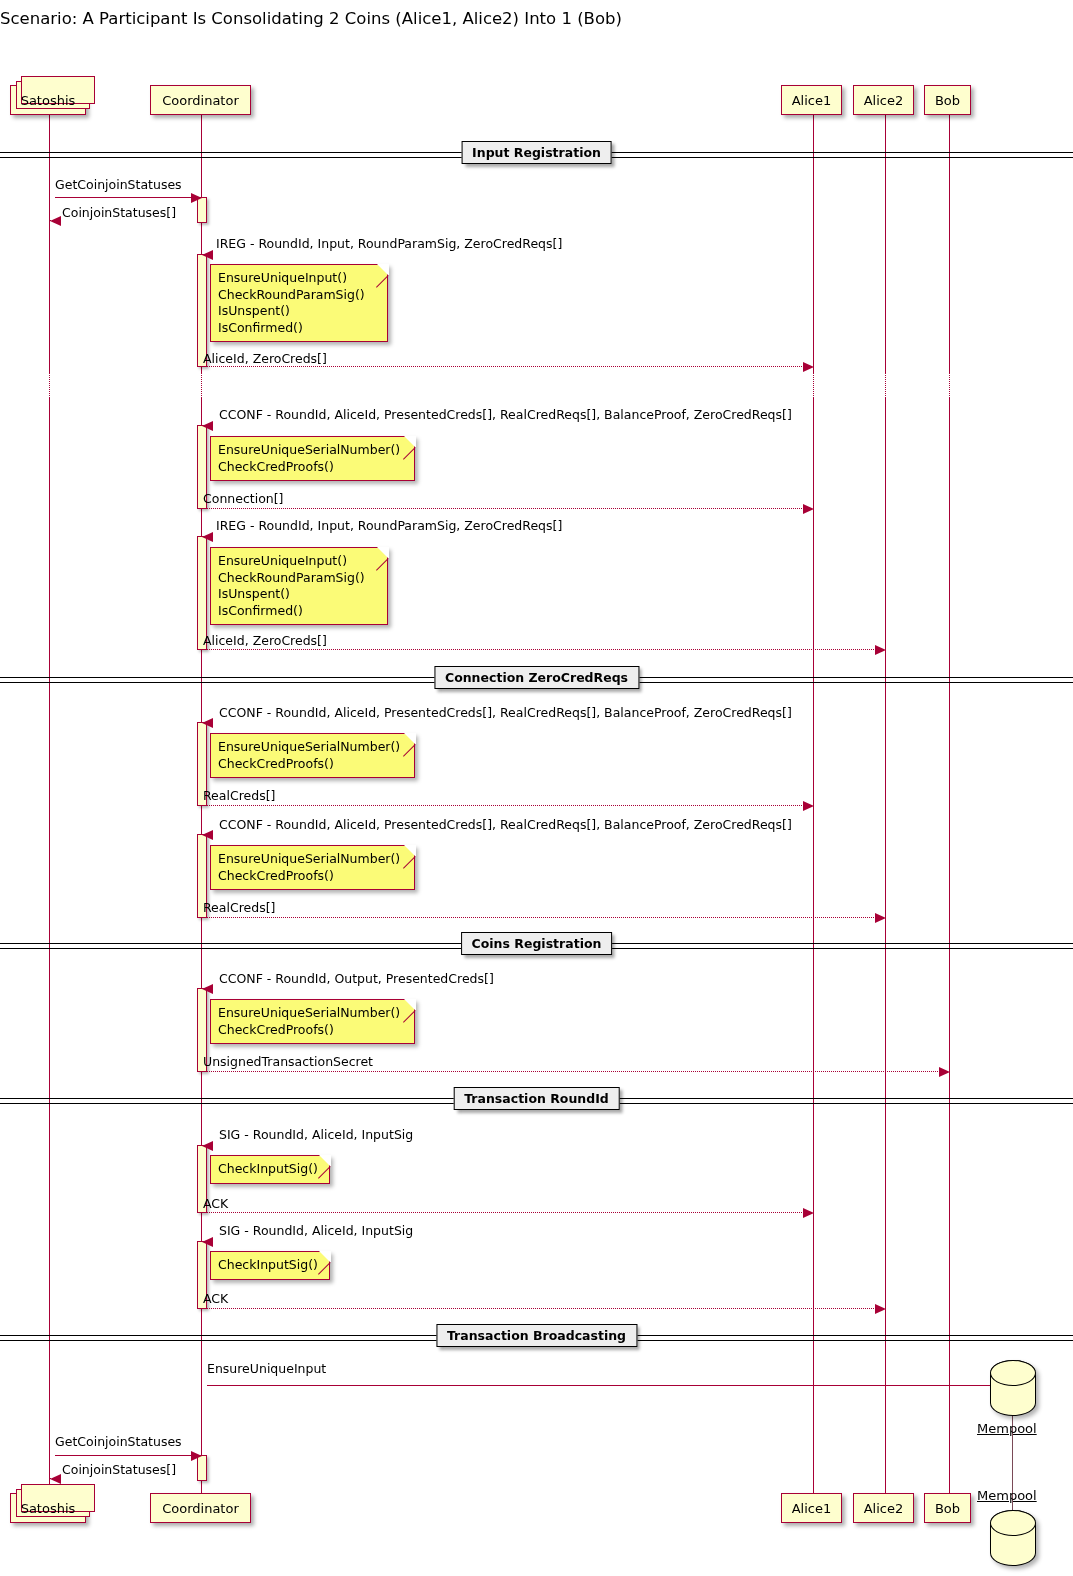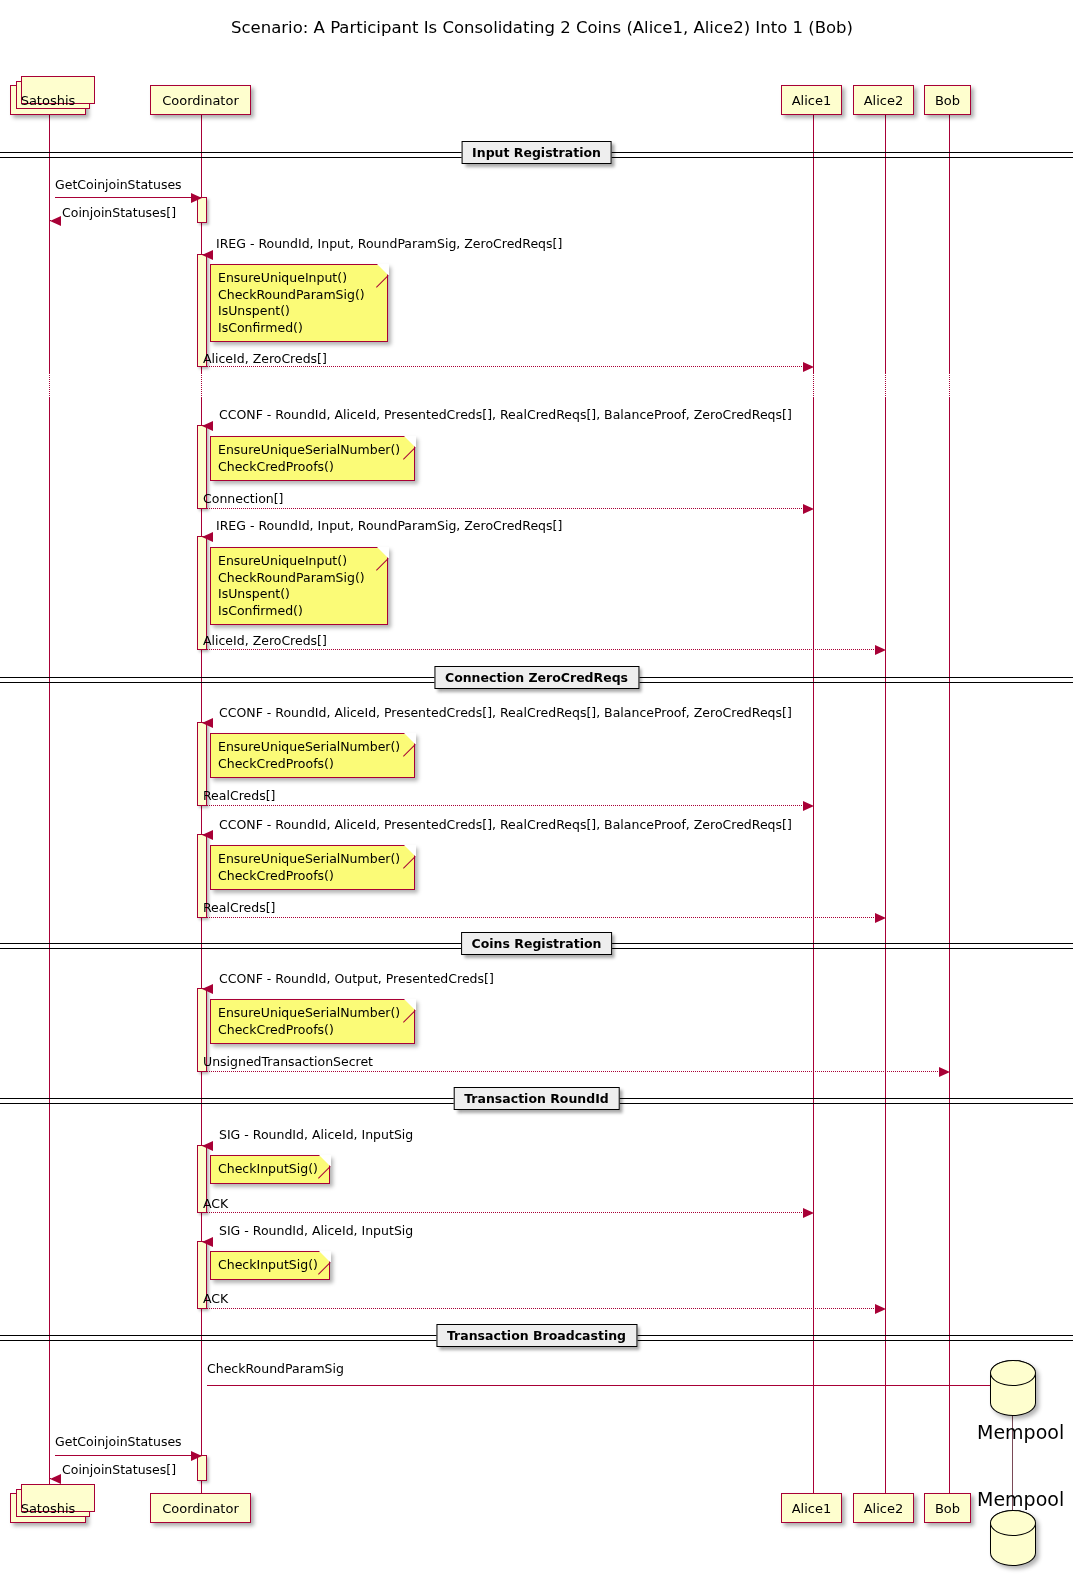--- a/index.html
+++ b/index.html
@@ -11,22 +11,22 @@
     font-family: "DejaVu Sans", sans-serif;
     position: relative;
     overflow: hidden;
   }
   #canvas {
     position: absolute; left: 0; top: 0;
     width: 1073px; height: 1576px;
   }
   .title {
     position: absolute;
-    top: 18px; left: 0; width: 853px;
-    text-align: right;
+    top: 9px; left: 0; width: 853px;
+    text-align: left;
     font-size: 16.5px;
     color: #000;
     font-family: "DejaVu Sans", sans-serif;
     white-space: nowrap;
   }
 
   
   .lifeline {
     position: absolute;
     width: 0;
@@ -88,24 +88,25 @@
     position: absolute;
     left: -1.5px; top: -1.5px;
     width: 46px; height: 26px;
     box-sizing: border-box;
     border: 1.5px solid #000000;
     border-radius: 23px / 13px;
     background: #FEFECE;
   }
   .dblabel {
     position: absolute;
-    font-size: 19px;
+    font-size: 13px;
     color: #000;
     white-space: nowrap;
     z-index: 6;
+    text-decoration: underline;
   }
 
   
   .act {
     position: absolute;
     box-sizing: border-box;
     width: 10px;
     background: #FEFECE;
     border: 1.5px solid #A80036;
     z-index: 3;
@@ -320,21 +321,21 @@
       <div class="arrowhead right" style="top: 1207.5px; left: 803px;"></div>
       <div class="msglabel" style="left: 203px; top: 1196px;">ACK</div>
       <div class="msg" style="left: 202px; top: 1241px; width: 5px;"></div>
       <div class="arrowhead left" style="top: 1236.5px; left: 202px;"></div>
       <div class="msglabel" style="left: 219px; top: 1223px;">SIG - RoundId, AliceId, InputSig</div>
       <div class="msg dashed" style="left: 207px; top: 1308px; width: 679px;"></div>
       <div class="arrowhead right" style="top: 1303.5px; left: 875px;"></div>
       <div class="msglabel" style="left: 203px; top: 1291px;">ACK</div>
       <div class="msg" style="left: 207px; top: 1385px; width: 806px;"></div>
       <div class="arrowhead right" style="top: 1380.5px; left: 1002px;"></div>
-      <div class="msglabel" style="left: 207px; top: 1361px;">CheckRoundParamSig</div>
+      <div class="msglabel" style="left: 207px; top: 1361px;">EnsureUniqueInput</div>
       <div class="msg" style="left: 55px; top: 1455px; width: 147px;"></div>
       <div class="arrowhead right" style="top: 1450.5px; left: 191px;"></div>
       <div class="msglabel" style="left: 55px; top: 1434px;">GetCoinjoinStatuses</div>
       <div class="msg dashed" style="left: 50px; top: 1478px; width: 5px;"></div>
       <div class="arrowhead left" style="top: 1473.5px; left: 50px;"></div>
       <div class="msglabel" style="left: 62px; top: 1462px;">CoinjoinStatuses[]</div>
     </div>
   <div id="layer-notes">
       <div class="note" style="left: 210px; top: 264px; width: 178px; min-height: 72px;"><span>EnsureUniqueInput()
 CheckRoundParamSig()

